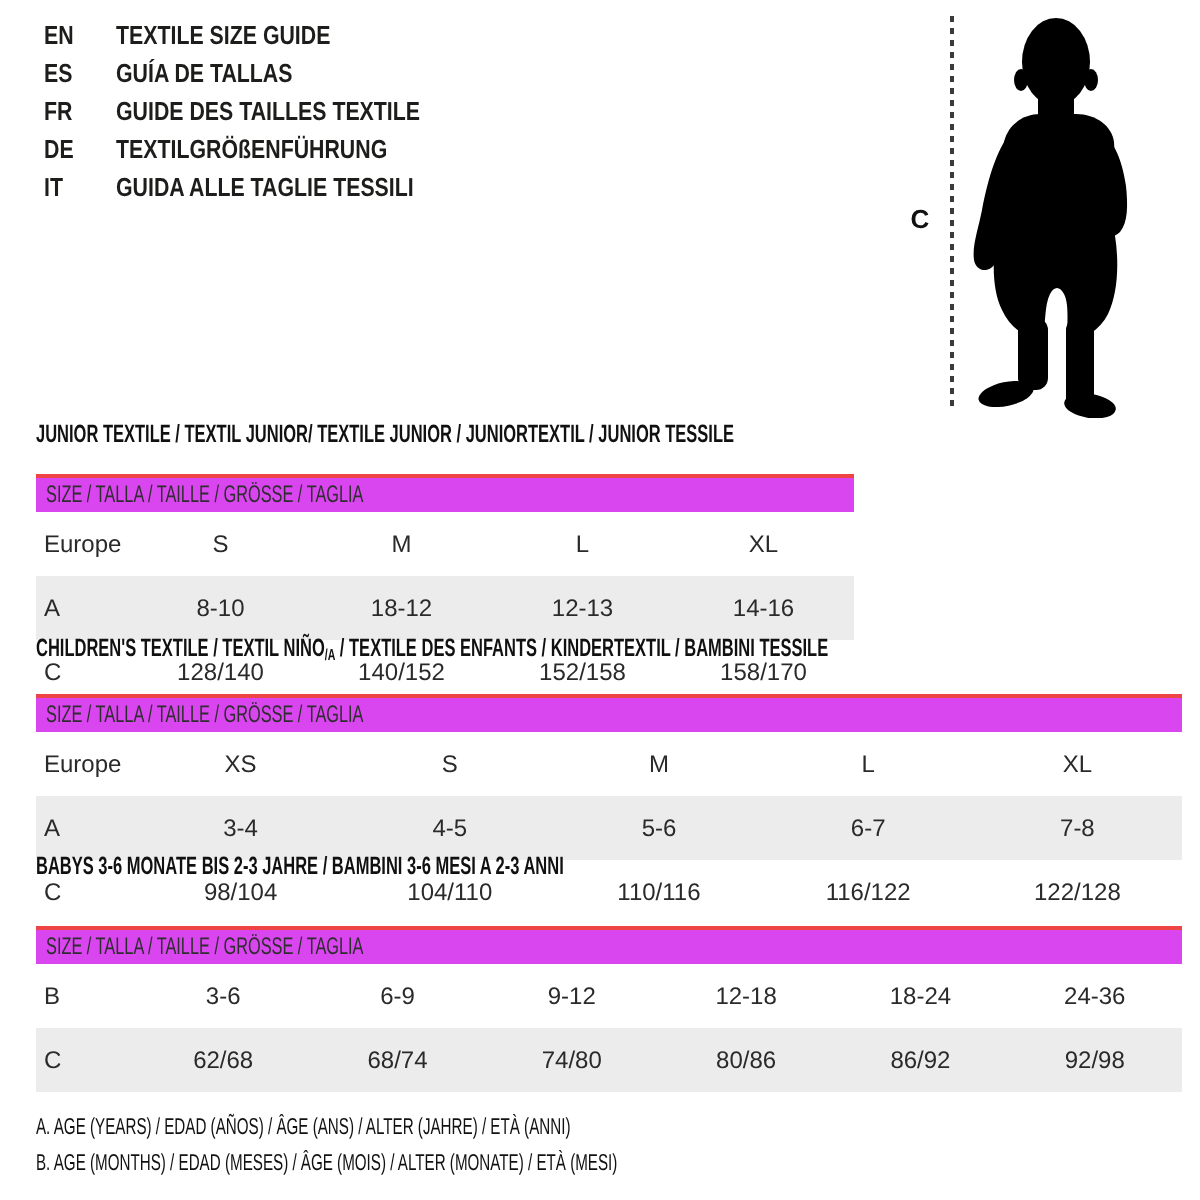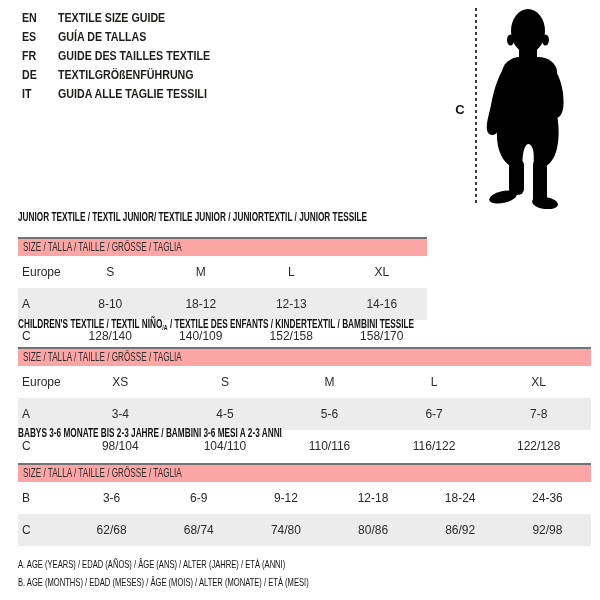--- a/index.html
+++ b/index.html
@@ -29,21 +29,21 @@
   .baby{position:absolute;left:486px;top:5px;width:88px;height:204px;}
 
   
   .sec-title{position:absolute;left:18px;font-weight:bold;font-size:12.5px;color:#111;}
   .sec-title .line{display:block;height:17px;line-height:17px;}
   sub.small{font-size:8px;vertical-align:baseline;position:relative;top:2px;}
 
   
   .tbl{position:absolute;left:18px;}
   .tbl .bar{
-    height:17px;line-height:17px;background:#fca5a5;border-top:2px solid #737373;
+    height:17px;line-height:17px;background:#d946ef;border-top:2px solid #ef4444;
     padding-left:5px;font-size:12px;color:#2e2e2e;
   }
   .tbl table{border-collapse:collapse;width:100%;table-layout:fixed;}
   .tbl td{height:32px;font-size:12px;text-align:center;color:#2a2a2a;padding:0;overflow:hidden;}
   .tbl td:first-child{text-align:left;padding-left:4px;}
   .tbl tr.alt{background:#ececec;}
   .tbl-junior{top:237px;width:409px;}
   .tbl-junior col.c0{width:47px;}
   .tbl-children{top:347px;width:573px;}
   .tbl-children col.c0{width:50px;}
@@ -137,21 +137,21 @@
       <tr class="alt">
         <td>A</td>
         <td>8-10</td>
         <td>18-12</td>
         <td>12-13</td>
         <td>14-16</td>
       </tr>
       <tr>
         <td>C</td>
         <td>128/140</td>
-        <td>140/109</td>
+        <td>140/152</td>
         <td>152/158</td>
         <td>158/170</td>
       </tr>
     </tbody>
       </table>
   </div>
 
   <div class="sec-title t-children">
     <span class="cond sx66"><span>CHILDREN'S TEXTILE / TEXTIL NIÑO</span><sub class="small">/A</sub><span> / TEXTILE DES ENFANTS / KINDERTEXTIL / BAMBINI TESSILE</span></span>
   </div>

